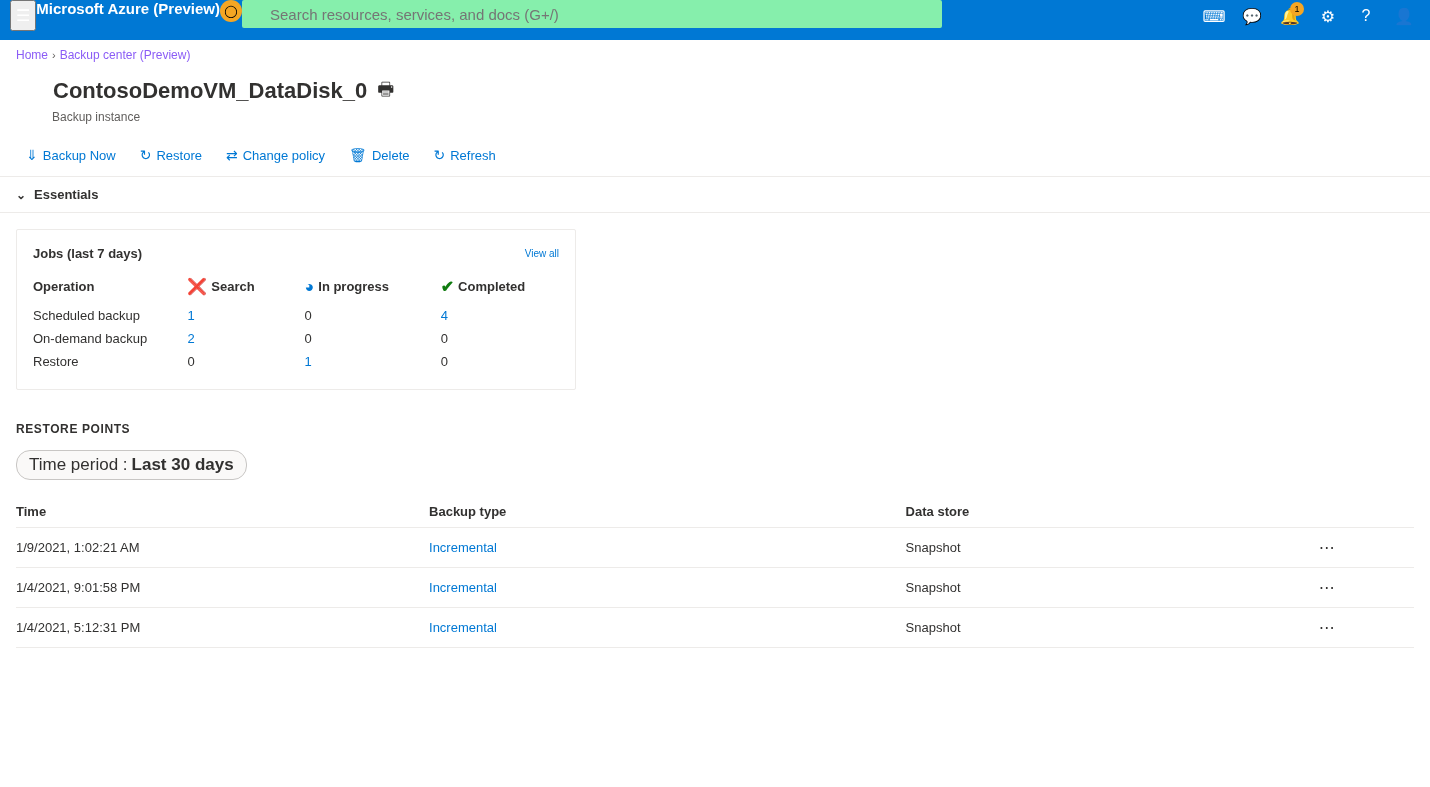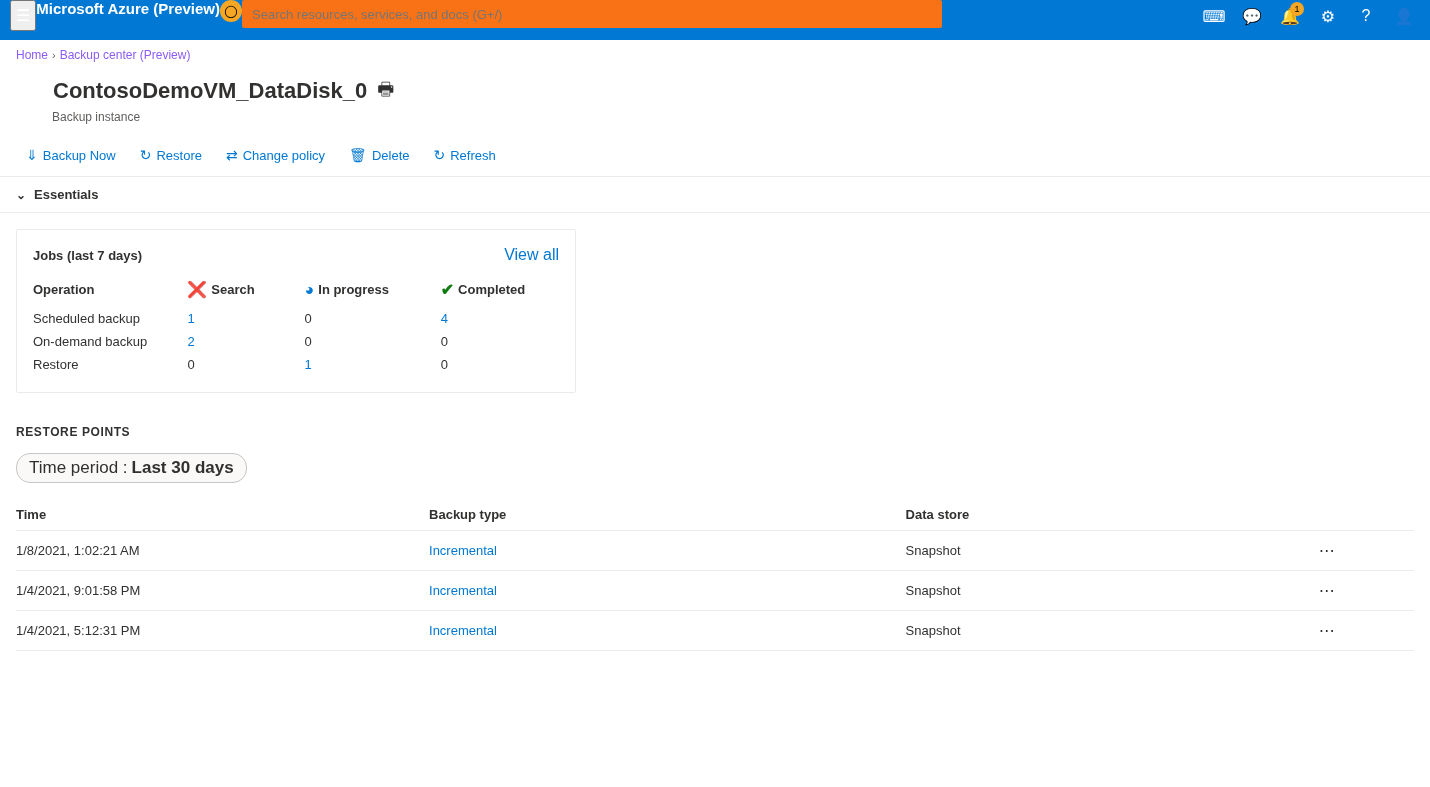--- a/index.html
+++ b/index.html
@@ -31,25 +31,25 @@
       width: 22px;
       height: 22px;
       display: flex;
       align-items: center;
       justify-content: center;
       font-size: 12px;
       color: #000;
     }
     .topbar-search {
       flex: 1;
-      background: #f97316;
+      background: #86efac;
       border: none;
       border-radius: 2px;
-      padding: 4px 10px;
-      font-size: 13px;
+      padding: 4px 28px;
+      font-size: 15px;
       color: #333;
       height: 28px;
       max-width: 700px;
     }
     .topbar-icons {
       display: flex;
       align-items: center;
       gap: 6px;
       margin-left: auto;
     }
@@ -174,21 +174,21 @@
       align-items: center;
       margin-bottom: 12px;
     }
     .jobs-title {
       font-weight: 600;
       font-size: 13px;
     }
     .view-all-link {
       color: #0078d4;
       text-decoration: none;
-      font-size: 16px;
+      font-size: 10px;
       cursor: pointer;
     }
     .jobs-table {
       width: 100%;
       border-collapse: collapse;
     }
     .jobs-table th {
       text-align: left;
       font-weight: 600;
       font-size: 13px;
@@ -418,21 +418,21 @@
     <thead>
       <tr>
         <th class="col-time">Time</th>
         <th class="col-btype">Backup type</th>
         <th class="col-ds">Data store</th>
         <th class="col-actions"></th>
       </tr>
     </thead>
     <tbody id="rp-tbody">
         <tr>
-    <td>1/8/2021, 1:02:21 AM</td>
+    <td>1/9/2021, 1:02:21 AM</td>
     <td class="link-cell">Incremental</td>
     <td>Snapshot</td>
     <td><button class="ellipsis-btn">⋯</button></td>
   </tr>
         <tr>
     <td>1/4/2021, 9:01:58 PM</td>
     <td class="link-cell">Incremental</td>
     <td>Snapshot</td>
     <td><button class="ellipsis-btn">⋯</button></td>
   </tr>

